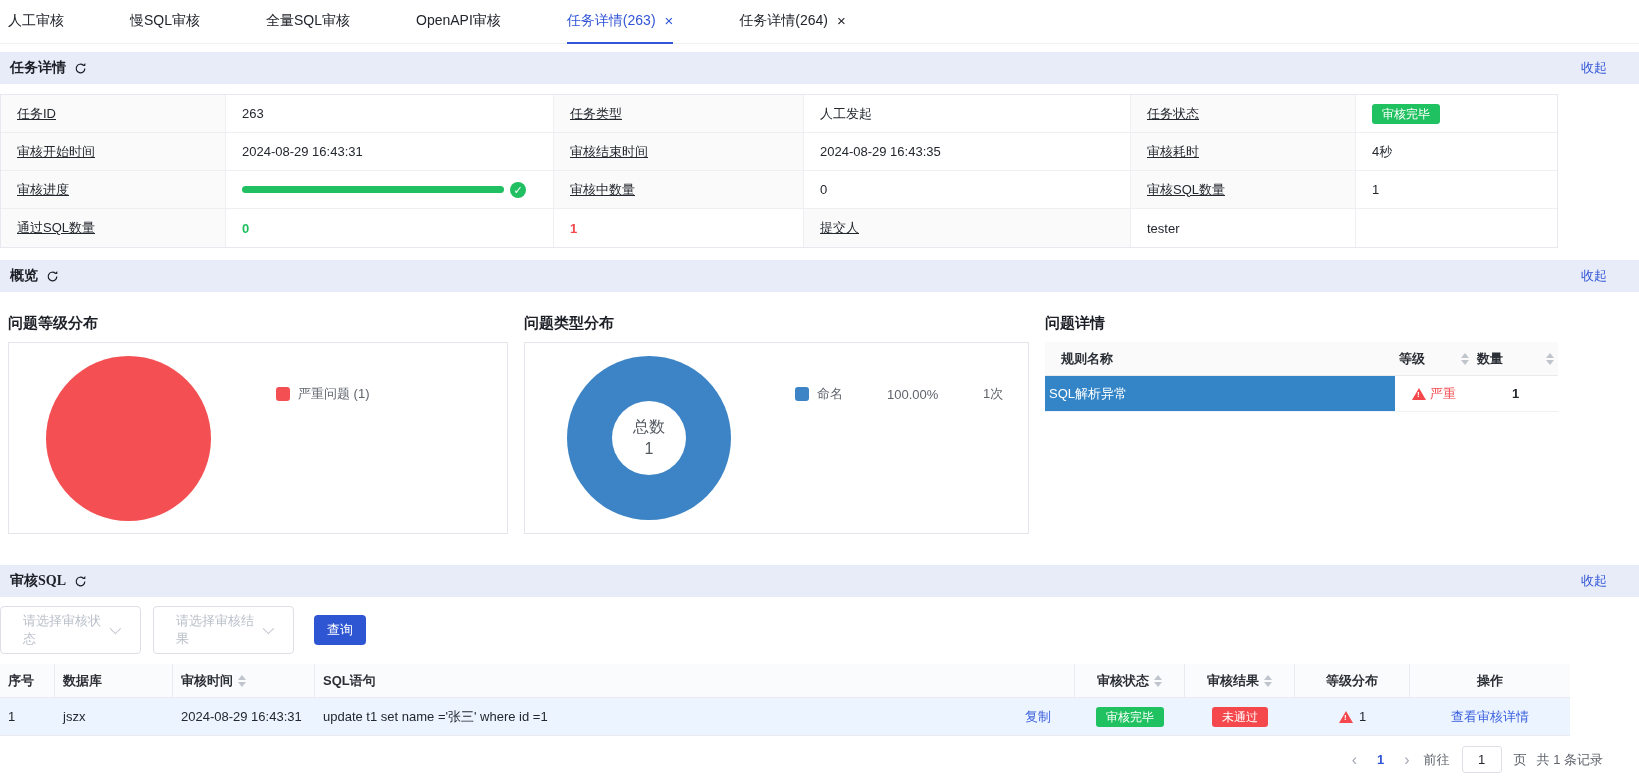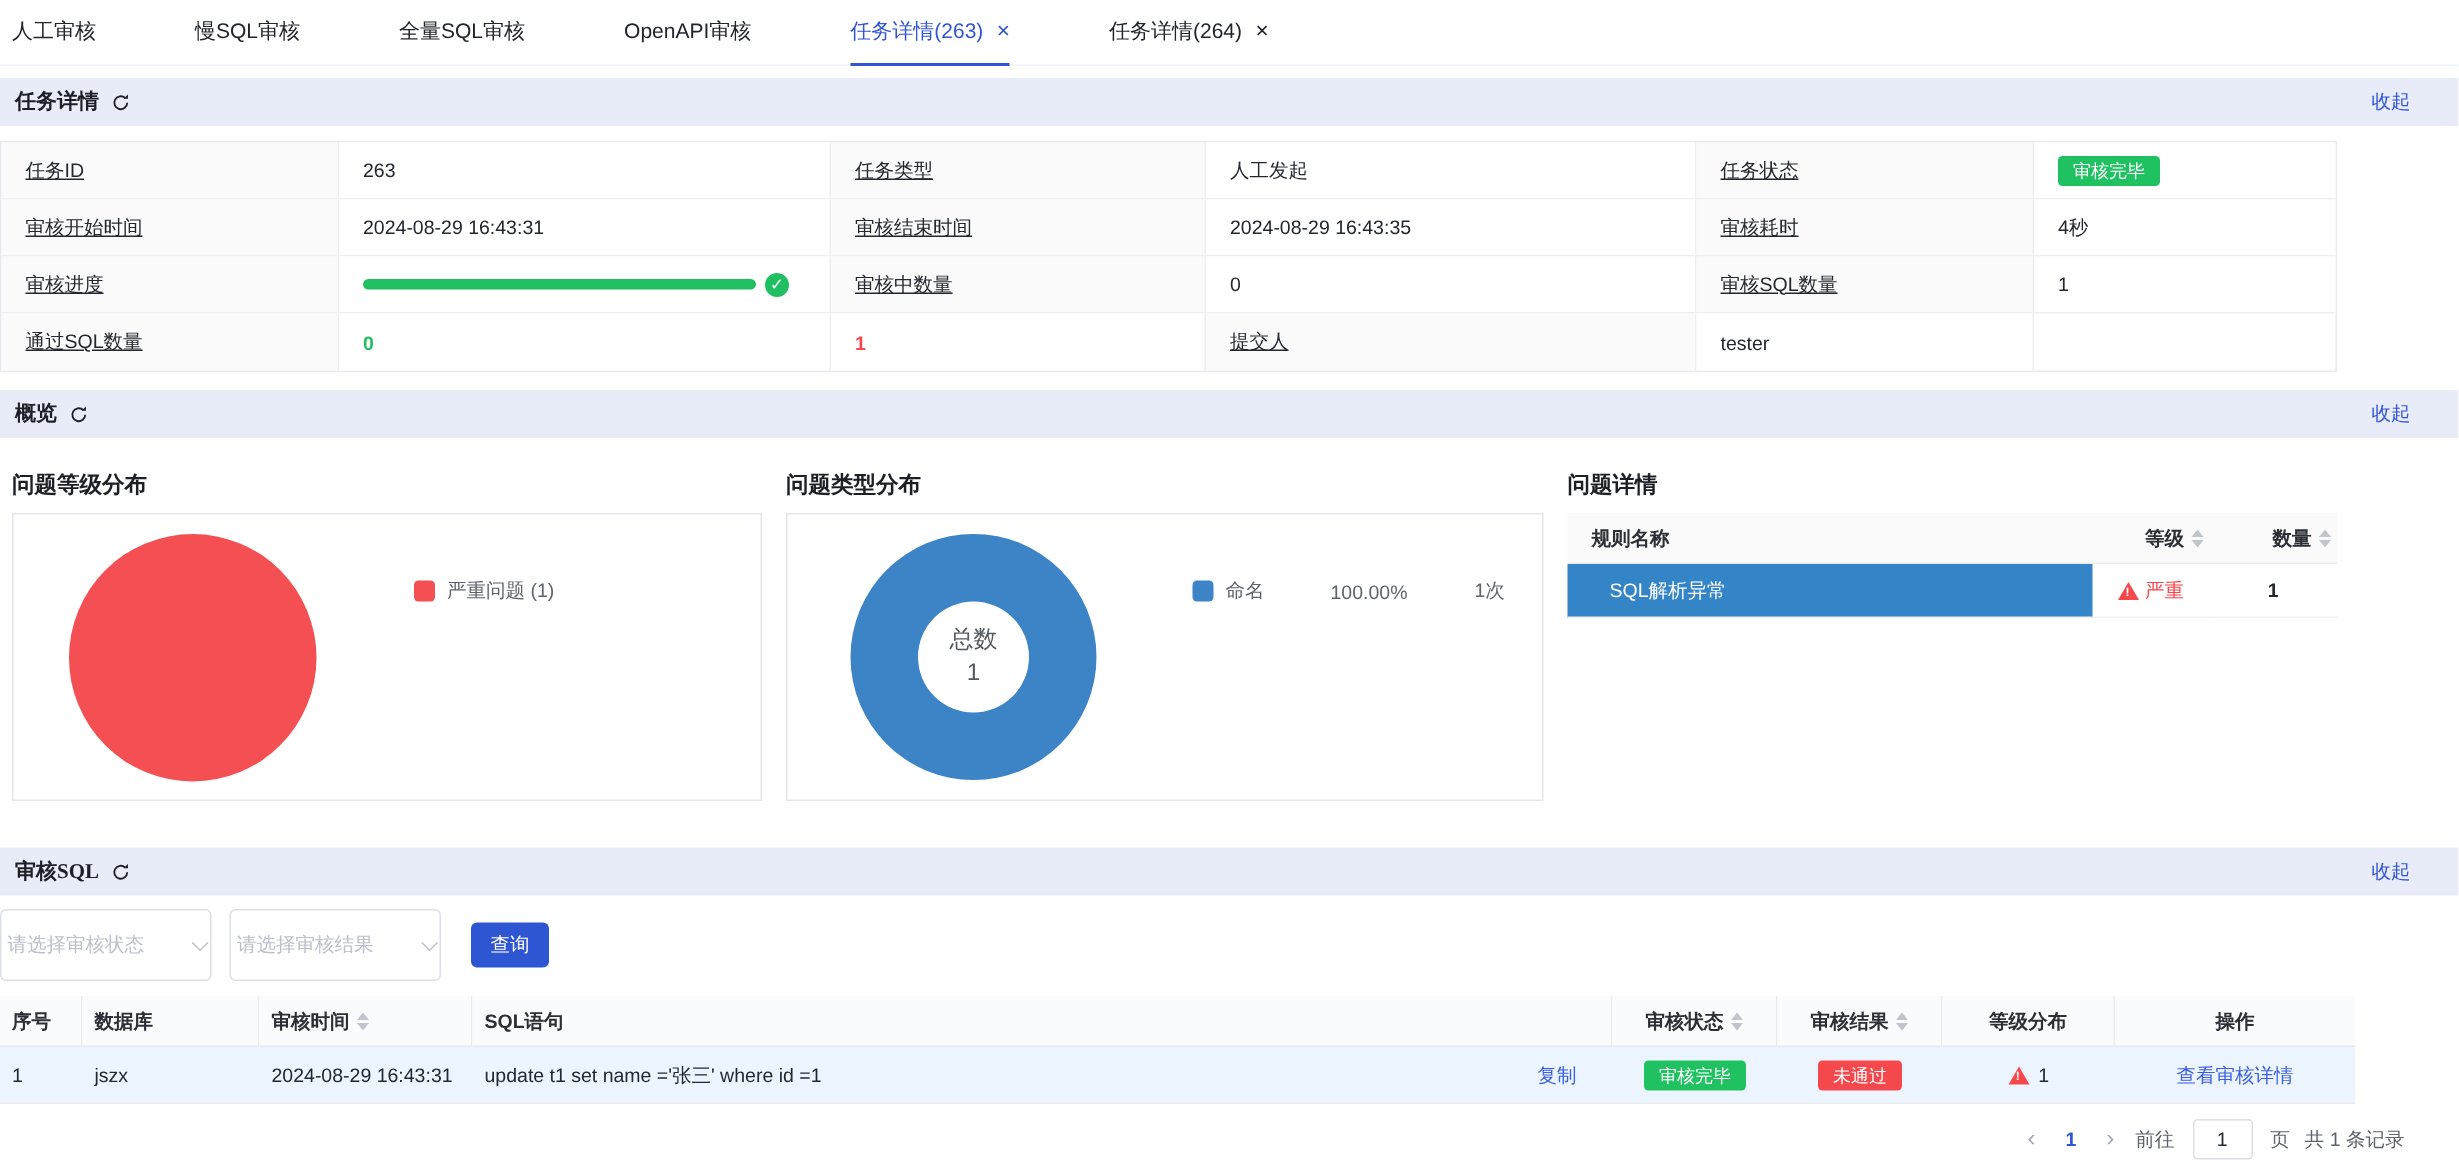--- a/index.html
+++ b/index.html
@@ -42,38 +42,38 @@
   .legend-sq { width:14px; height:14px; border-radius:3px; }
   .donut { position:absolute; left:42px; top:13px; width:164px; height:164px; border-radius:50%; background:#3c84c5; display:flex; align-items:center; justify-content:center; }
   .donut-hole { width:74px; height:74px; border-radius:50%; background:#fff; display:flex; flex-direction:column; align-items:center; justify-content:center; font-size:16px; color:#555a61; line-height:1.4; }
   .legend2-name { width:62px; color:#5f646c; }
   .legend2-pct { width:88px; color:#5f646c; }
 
   
   .issues-table { width:100%; }
   .issues-head, .issues-row { display:grid; grid-template-columns:1fr 78px 85px; }
   .ih-cell { height:34px; background:#fafafa; display:flex; align-items:center; font-size:13px; font-weight:bold; color:#2b2f36; padding:0 16px; border-bottom:1px solid #e9ebef; }
-  .ih-cell.c { justify-content:flex-end; padding:0 4px; cursor:pointer; }
-  .ir-cell { height:36px; display:flex; align-items:center; font-size:13px; padding:0 28px; border-bottom:1px solid #f0f1f5; }
+  .ih-cell.c { justify-content:space-between; padding:0 4px; cursor:pointer; }
+  .ir-cell { height:36px; display:flex; align-items:center; font-size:13px; padding:0 4px; border-bottom:1px solid #f0f1f5; }
   .ir-rule { background:#3385c7; color:#fff; cursor:pointer; }
   .ir-level { justify-content:center; padding:0 4px; color:#f5484d; gap:4px; }
   .ir-count { justify-content:center; padding:0 4px; font-weight:bold; }
 
   .caret { display:inline-flex; flex-direction:column; gap:2px; margin-left:5px; }
   .caret i { width:0; height:0; border-left:4px solid transparent; border-right:4px solid transparent; }
   .caret .up { border-bottom:5px solid #c0c4cc; }
   .caret .dn { border-top:5px solid #c0c4cc; }
 
   .tri { position:relative; width:0; height:0; border-left:7px solid transparent; border-right:7px solid transparent; border-bottom:12px solid #f5484d; display:inline-block; }
   .tri::after { content:"!"; position:absolute; left:-2px; top:2px; font-size:8px; font-weight:bold; color:#fff; }
 
   
   .band-sql { margin-top:31px; }
   .filter-row { display:flex; align-items:center; gap:12px; margin:9px 0 0 0; }
-  .select { width:141px; height:48px; border:1px solid #dcdfe6; border-radius:4px; display:flex; align-items:center; padding:0 4px; font-size:13px; color:#bac0ca; cursor:pointer; background:#fff; }
+  .select { width:141px; height:48px; border:1px solid #dcdfe6; border-radius:4px; display:flex; align-items:center; padding:0 22px; font-size:13px; color:#bac0ca; cursor:pointer; background:#fff; }
   .select .chev { margin-left:auto; width:8px; height:8px; border-right:1.5px solid #c0c4cc; border-bottom:1.5px solid #c0c4cc; transform:rotate(45deg) translateY(-2px); }
   .btn-query { height:30px; padding:0 13px; background:#2e55d2; color:#fff; font-size:13px; border:none; border-radius:4px; cursor:pointer; margin-left:8px; }
 
   .sql-table { margin:10px 69px 0 0; }
   .sql-head, .sql-row { display:grid; grid-template-columns:55px 118px 142px 1fr 110px 110px 115px 160px; }
   .sh-cell { height:34px; background:#fafbfc; display:flex; align-items:center; font-size:13px; font-weight:bold; color:#2b2f36; padding:0 8px; border-bottom:1px solid #e9ebef; border-right:1px solid #e9ebef; }
   .sh-cell:last-child { border-right:none; }
   .sh-cell.c { justify-content:center; }
   .sh-cell.sortable { cursor:pointer; }
   .sql-row { background:#ecf5ff; }

